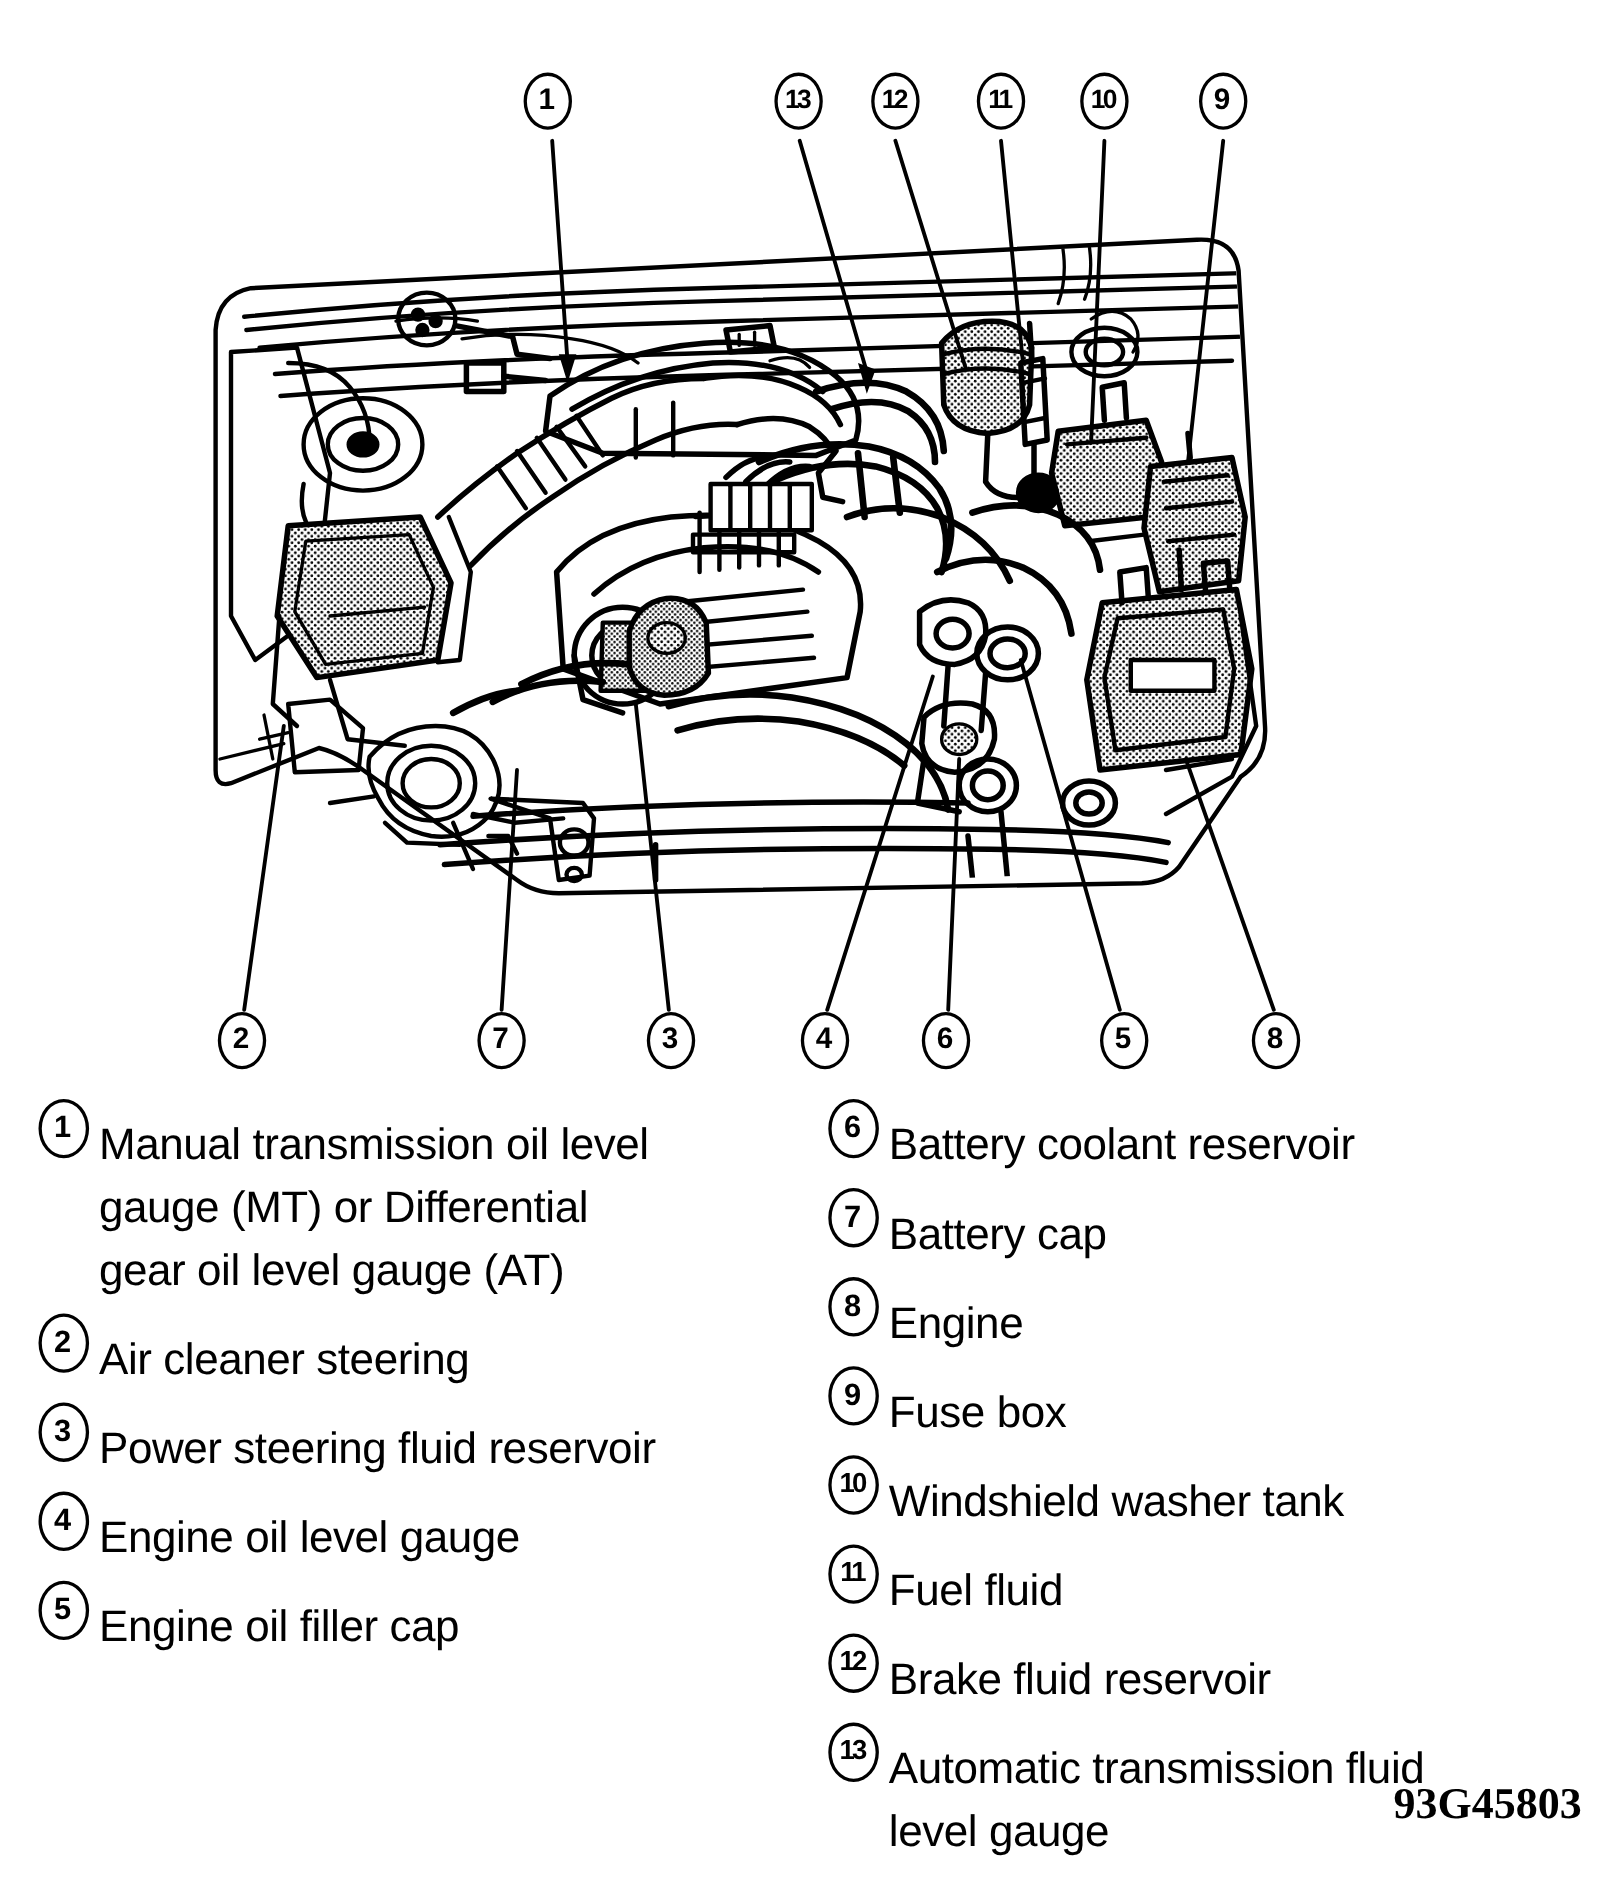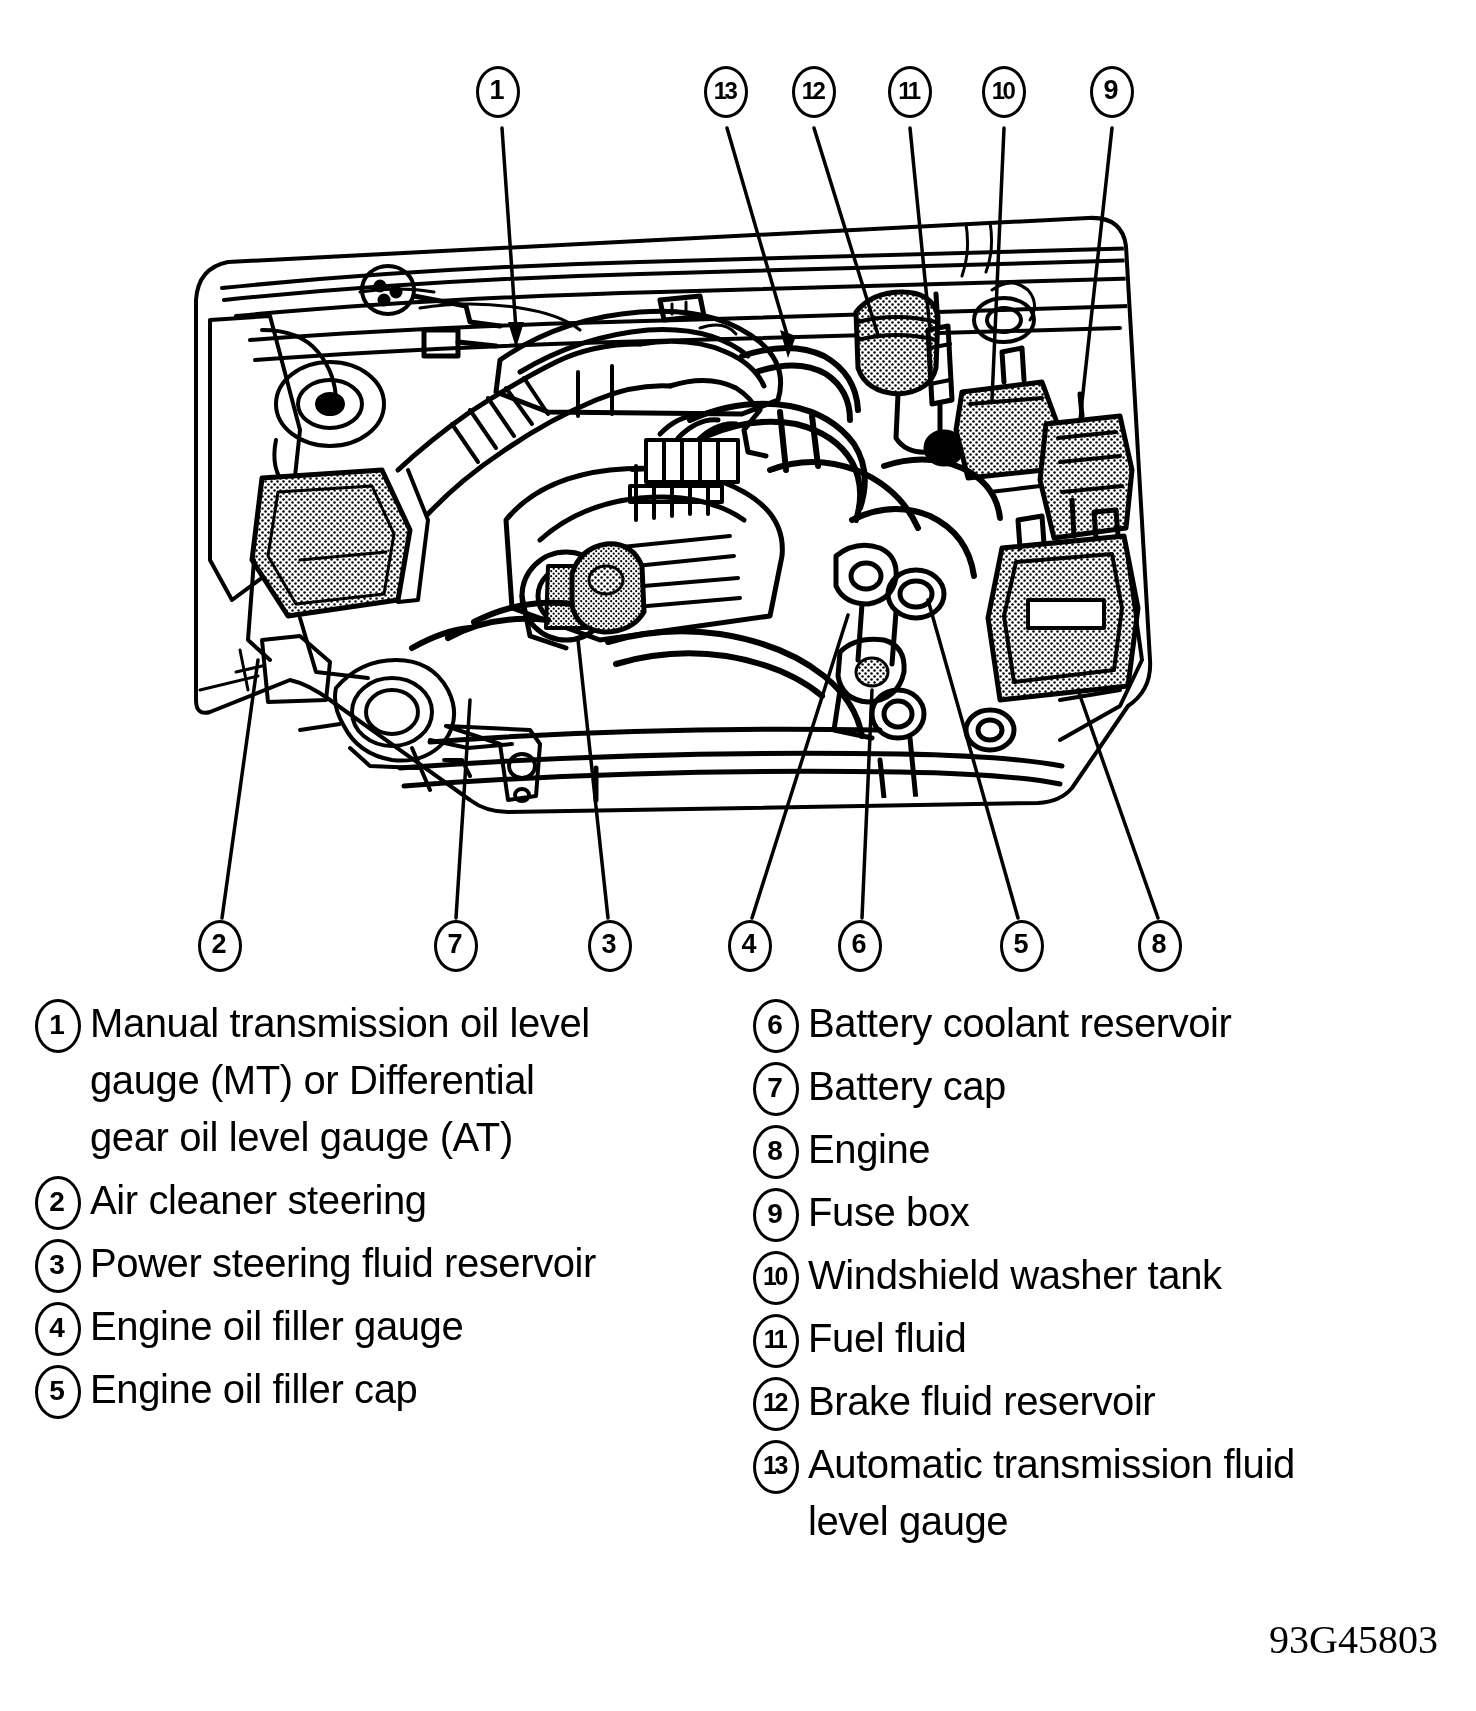--- a/index.html
+++ b/index.html
@@ -45,20 +45,21 @@
     margin-top:4px;
     letter-spacing:-1px;
   }
   .legend-text{
     flex:1 1 auto;
     font-size:40px;
     line-height:57px;
     letter-spacing:-0.4px;
     padding-left:10px;
     white-space:pre-line;
+    margin-top:18px;
   }
 
   
   .circ{
     position:relative;
     display:inline-block;
     width:44px;height:52px;
   }
   .circ .ring{
     position:absolute;left:0;top:0;width:40px;height:48px;
@@ -87,21 +88,21 @@
     font-size:27px;font-weight:700;line-height:1;letter-spacing:-1px;
   }
   .callout.two .val{font-size:24px;letter-spacing:-2.5px;}
 
   
   #catalog-code{
     position:absolute;
     right:38px;bottom:48px;
     font-family:"Liberation Serif", serif;
     font-size:40px;
-    font-weight:400;
+    font-weight:700;
     letter-spacing:0px;
   }
 </style>
 </head>
 <body>
 
 <div id="page">
 
   <div id="diagram-area">
     <svg id="diagram-svg" viewBox="0 0 1476 985" xmlns="http://www.w3.org/2000/svg">
@@ -442,21 +443,21 @@
         <div class="legend-row">
           <div class="legend-num"><div class="circ"><div class="ring"></div><div class="val">2</div></div></div>
           <div class="legend-text">Air cleaner steering</div>
         </div>
         <div class="legend-row">
           <div class="legend-num"><div class="circ"><div class="ring"></div><div class="val">3</div></div></div>
           <div class="legend-text">Power steering fluid reservoir</div>
         </div>
         <div class="legend-row">
           <div class="legend-num"><div class="circ"><div class="ring"></div><div class="val">4</div></div></div>
-          <div class="legend-text">Engine oil filler gauge</div>
+          <div class="legend-text">Engine oil level gauge</div>
         </div>
         <div class="legend-row">
           <div class="legend-num"><div class="circ"><div class="ring"></div><div class="val">5</div></div></div>
           <div class="legend-text">Engine oil filler cap</div>
         </div>
       </div>
     <div class="legend-col" id="legend-col-right">
         <div class="legend-row">
           <div class="legend-num"><div class="circ"><div class="ring"></div><div class="val">6</div></div></div>
           <div class="legend-text">Battery coolant reservoir</div>

